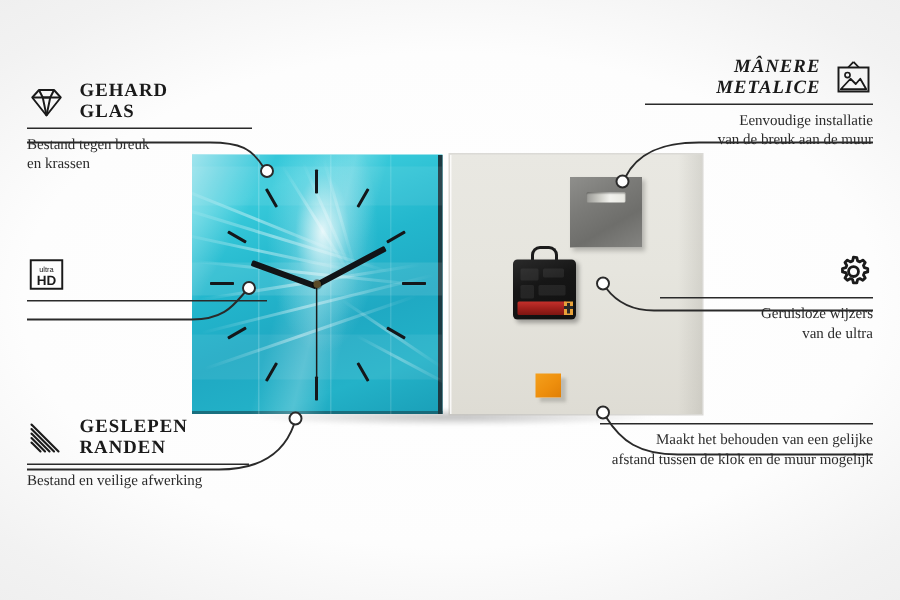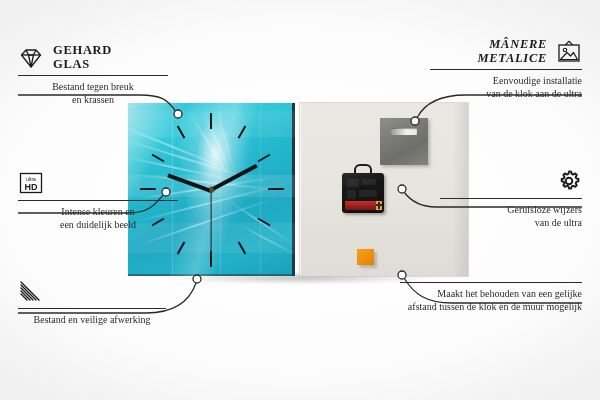--- a/index.html
+++ b/index.html
@@ -162,21 +162,20 @@
   }
   .callout.right .co-title { text-align: right; }
   .co-rule {
     height: 1px; background: #2a2a2a; margin-top: 4px; margin-bottom: 5px;
   }
   .co-desc {
     font-size: 10px;
     color: #2b2b2b;
     line-height: 12.5px;
     white-space: pre-line;
-    text-align: center;
   }
   .callout.right .co-desc { text-align: right; }
   .ico {
     width: 26px; height: 26px; flex: 0 0 26px;
     display: block;
   }
   .ico svg { display: block; width: 26px; height: 26px; }
 </style>
 </head>
 <body>
@@ -267,21 +266,21 @@
       <circle cx="415" cy="121" r="4" fill="#ffffff" stroke="#2a2a2a" stroke-width="1.3"></circle>
 
       <path d="M582,207 L436,207 C420,207 410,200 404,192"></path>
       <circle cx="402" cy="189" r="4" fill="#ffffff" stroke="#2a2a2a" stroke-width="1.3"></circle>
 
       <path d="M582,303 L452,303 C426,303 414,294 404,278"></path>
       <circle cx="402" cy="275" r="4" fill="#ffffff" stroke="#2a2a2a" stroke-width="1.3"></circle>
     </g>
   </svg>
 
-  <div class="callout left" style="left:18px; top:44px; width:150px;">
+  <div class="callout left" style="left:18px; top:54px; width:150px;">
     <div class="co-head">
       <span class="ico">
         <svg viewBox="0 0 26 26">
             <g fill="none" stroke="#1a1a1a" stroke-width="1.3" stroke-linejoin="round">
           <path d="M3.5,10 L8,5 L18,5 L22.5,10 L13,22 Z"></path>
           <path d="M3.5,10 L22.5,10"></path>
               <path d="M8,5 L10.5,10 L13,22"></path>
               <path d="M18,5 L15.5,10 L13,22"></path>
           <path d="M10.5,10 L15.5,10"></path>
         </g>
@@ -299,37 +298,37 @@
     <div class="co-head">
       <span class="ico">
         <svg viewBox="0 0 26 26">
           <rect x="2.5" y="3.5" width="21" height="19" fill="none" stroke="#1a1a1a" stroke-width="1.3"></rect>
           <text x="13" y="11.2" font-family="Liberation Sans, sans-serif" font-size="5" text-anchor="middle" fill="#1a1a1a">ultra</text>
           <text x="13" y="20" font-family="Liberation Sans, sans-serif" font-size="9" font-weight="bold" text-anchor="middle" fill="#1a1a1a">HD</text>
         </svg>
       </span>
     </div>
     <div class="co-rule" style="width:160px;"></div>
-    <div class="co-desc">Intense kleuren en
-een duidelijk beeld</div>
   </div>
 
   <div class="callout left" style="left:18px; top:278px; width:148px;">
     <div class="co-head">
       <span class="ico">
         <svg viewBox="0 0 26 26">
             <g stroke="#1a1a1a" stroke-width="1.4" stroke-linecap="round">
           <line x1="3" y1="4" x2="21" y2="22"></line>
           <line x1="3" y1="10" x2="15" y2="22"></line>
           <line x1="3" y1="16" x2="9" y2="22"></line>
           <line x1="3" y1="7" x2="18" y2="22"></line>
           <line x1="3" y1="13" x2="12" y2="22"></line>
         </g>
           </svg>
       </span>
+      <span class="co-title">GESLEPEN
+RANDEN</span>
     </div>
     <div class="co-rule" style="width:148px;"></div>
     <div class="co-desc">Bestand en veilige afwerking</div>
   </div>
 
   <div class="callout right" style="left:430px; top:38px; width:152px;">
     <div class="co-head">
       <span class="co-title" style="flex:1;">MÂNERE
 METALICE</span>
       <span class="ico">
@@ -337,21 +336,21 @@
           <path d="M13,2.2 L16.6,6" fill="none" stroke="#1a1a1a" stroke-width="1.2"></path>
           <path d="M13,2.2 L9.4,6" fill="none" stroke="#1a1a1a" stroke-width="1.2"></path>
           <rect x="3" y="6" width="20" height="16" fill="none" stroke="#1a1a1a" stroke-width="1.3"></rect>
           <circle cx="9" cy="11" r="1.7" fill="none" stroke="#1a1a1a" stroke-width="1.1"></circle>
           <path d="M4.5,20.5 L11,13.5 L14.5,17 L17.5,13.5 L21.5,20.5 Z" fill="none" stroke="#1a1a1a" stroke-width="1.2" stroke-linejoin="round"></path>
         </svg>
       </span>
     </div>
     <div class="co-rule" style="width:152px;margin-left:auto;"></div>
     <div class="co-desc">Eenvoudige installatie
-van de klok aan de ultra</div>
+van de breuk aan de muur</div>
   </div>
 
   <div class="callout right" style="left:440px; top:168px; width:142px;">
     <div class="co-head">
       <span class="ico">
         <svg viewBox="0 0 26 26">
           <path fill="none" stroke="#1a1a1a" stroke-width="1.9" stroke-linejoin="round" d="M13,3.4 l2.2,0.35 0.55,2.2 1.5,0.62 1.95,-1.15 1.6,1.6 -1.15,1.95 0.62,1.5 2.2,0.55 0,2.26 -2.2,0.55 -0.62,1.5 1.15,1.95 -1.6,1.6 -1.95,-1.15 -1.5,0.62 -0.55,2.2 -2.26,0 -0.55,-2.2 -1.5,-0.62 -1.95,1.15 -1.6,-1.6 1.15,-1.95 -0.62,-1.5 -2.2,-0.55 0,-2.26 2.2,-0.55 0.62,-1.5 -1.15,-1.95 1.6,-1.6 1.95,1.15 1.5,-0.62 0.55,-2.2 Z"></path>
           <circle cx="13" cy="13" r="3.3" fill="none" stroke="#1a1a1a" stroke-width="1.9"></circle>
         </svg>
       </span>

